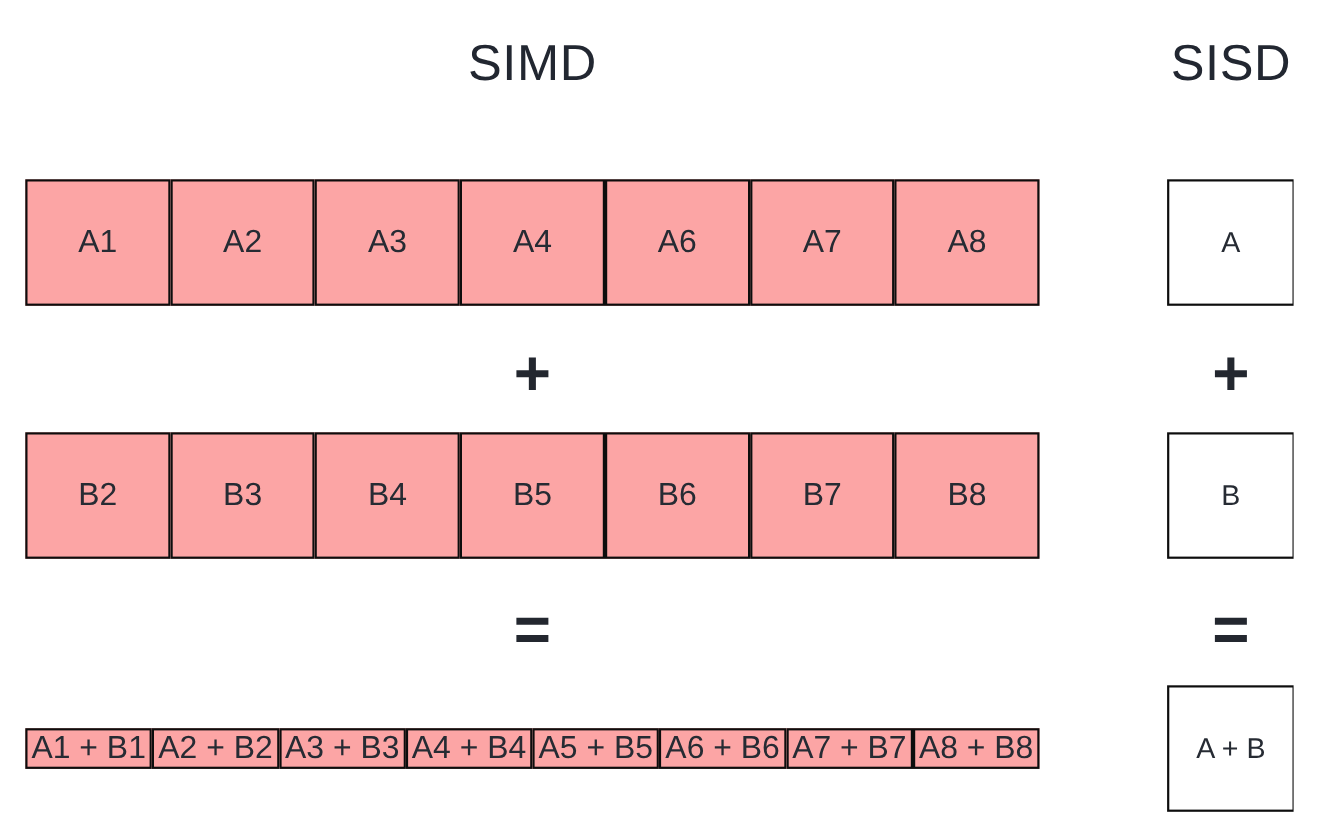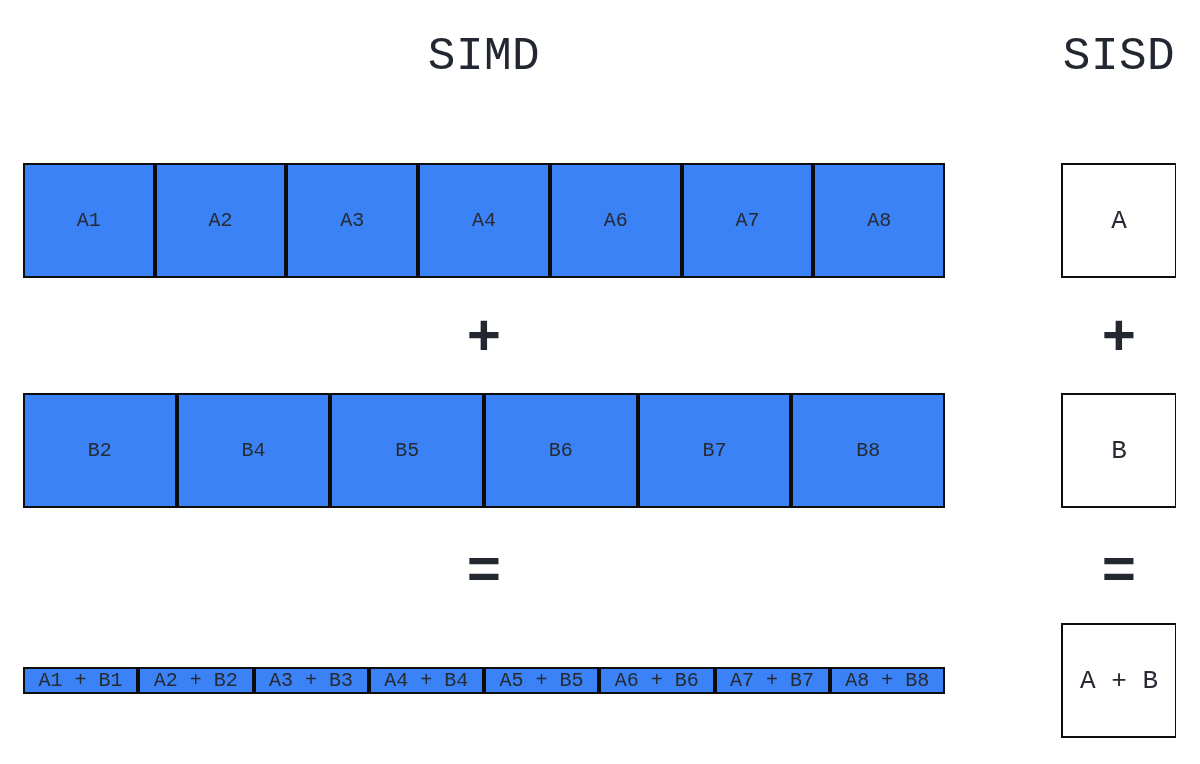--- a/index.html
+++ b/index.html
@@ -5,21 +5,21 @@
   html, body {
     margin: 0;
     padding: 0;
     background: #ffffff;
   }
   .canvas {
     position: relative;
     width: 1176px;
     height: 764px;
     background: #ffffff;
-    font-family: Liberation Mono, monospace;
+    font-family: Liberation Sans, sans-serif;
     color: #222731;
     overflow: hidden;
   }
 
   
   .title {
     position: absolute;
     top: 28px;
     height: 58px;
     display: flex;
@@ -43,25 +43,25 @@
     display: flex;
   }
   .row-a      { top: 163px; }
   .row-b      { top: 393px; }
   .row-result { top: 623px; align-items: center; }
 
   .cell {
     flex: 1 1 0;
     box-sizing: border-box;
     border: 2px solid #0d0d0d;
-    background: #3b82f6;
+    background: #fca5a5;
     display: flex;
     align-items: center;
     justify-content: center;
-    font-size: 20px;
+    font-size: 29px;
     color: #262b33;
     white-space: nowrap;
     overflow: hidden;
   }
 
   
   .scalar-cell {
     position: absolute;
     left: 1061px;
     width: 116px;
@@ -114,20 +114,21 @@
     <div class="cell">A7</div>
     <div class="cell">A8</div>
   </div>
 
   <div class="op-row op-simd op-plus">
     <span>+</span>
   </div>
 
   <div class="vec-row row-b">
     <div class="cell">B2</div>
+    <div class="cell">B3</div>
     <div class="cell">B4</div>
     <div class="cell">B5</div>
     <div class="cell">B6</div>
     <div class="cell">B7</div>
     <div class="cell">B8</div>
   </div>
 
   <div class="op-row op-simd op-equals">
     <span>=</span>
   </div>

